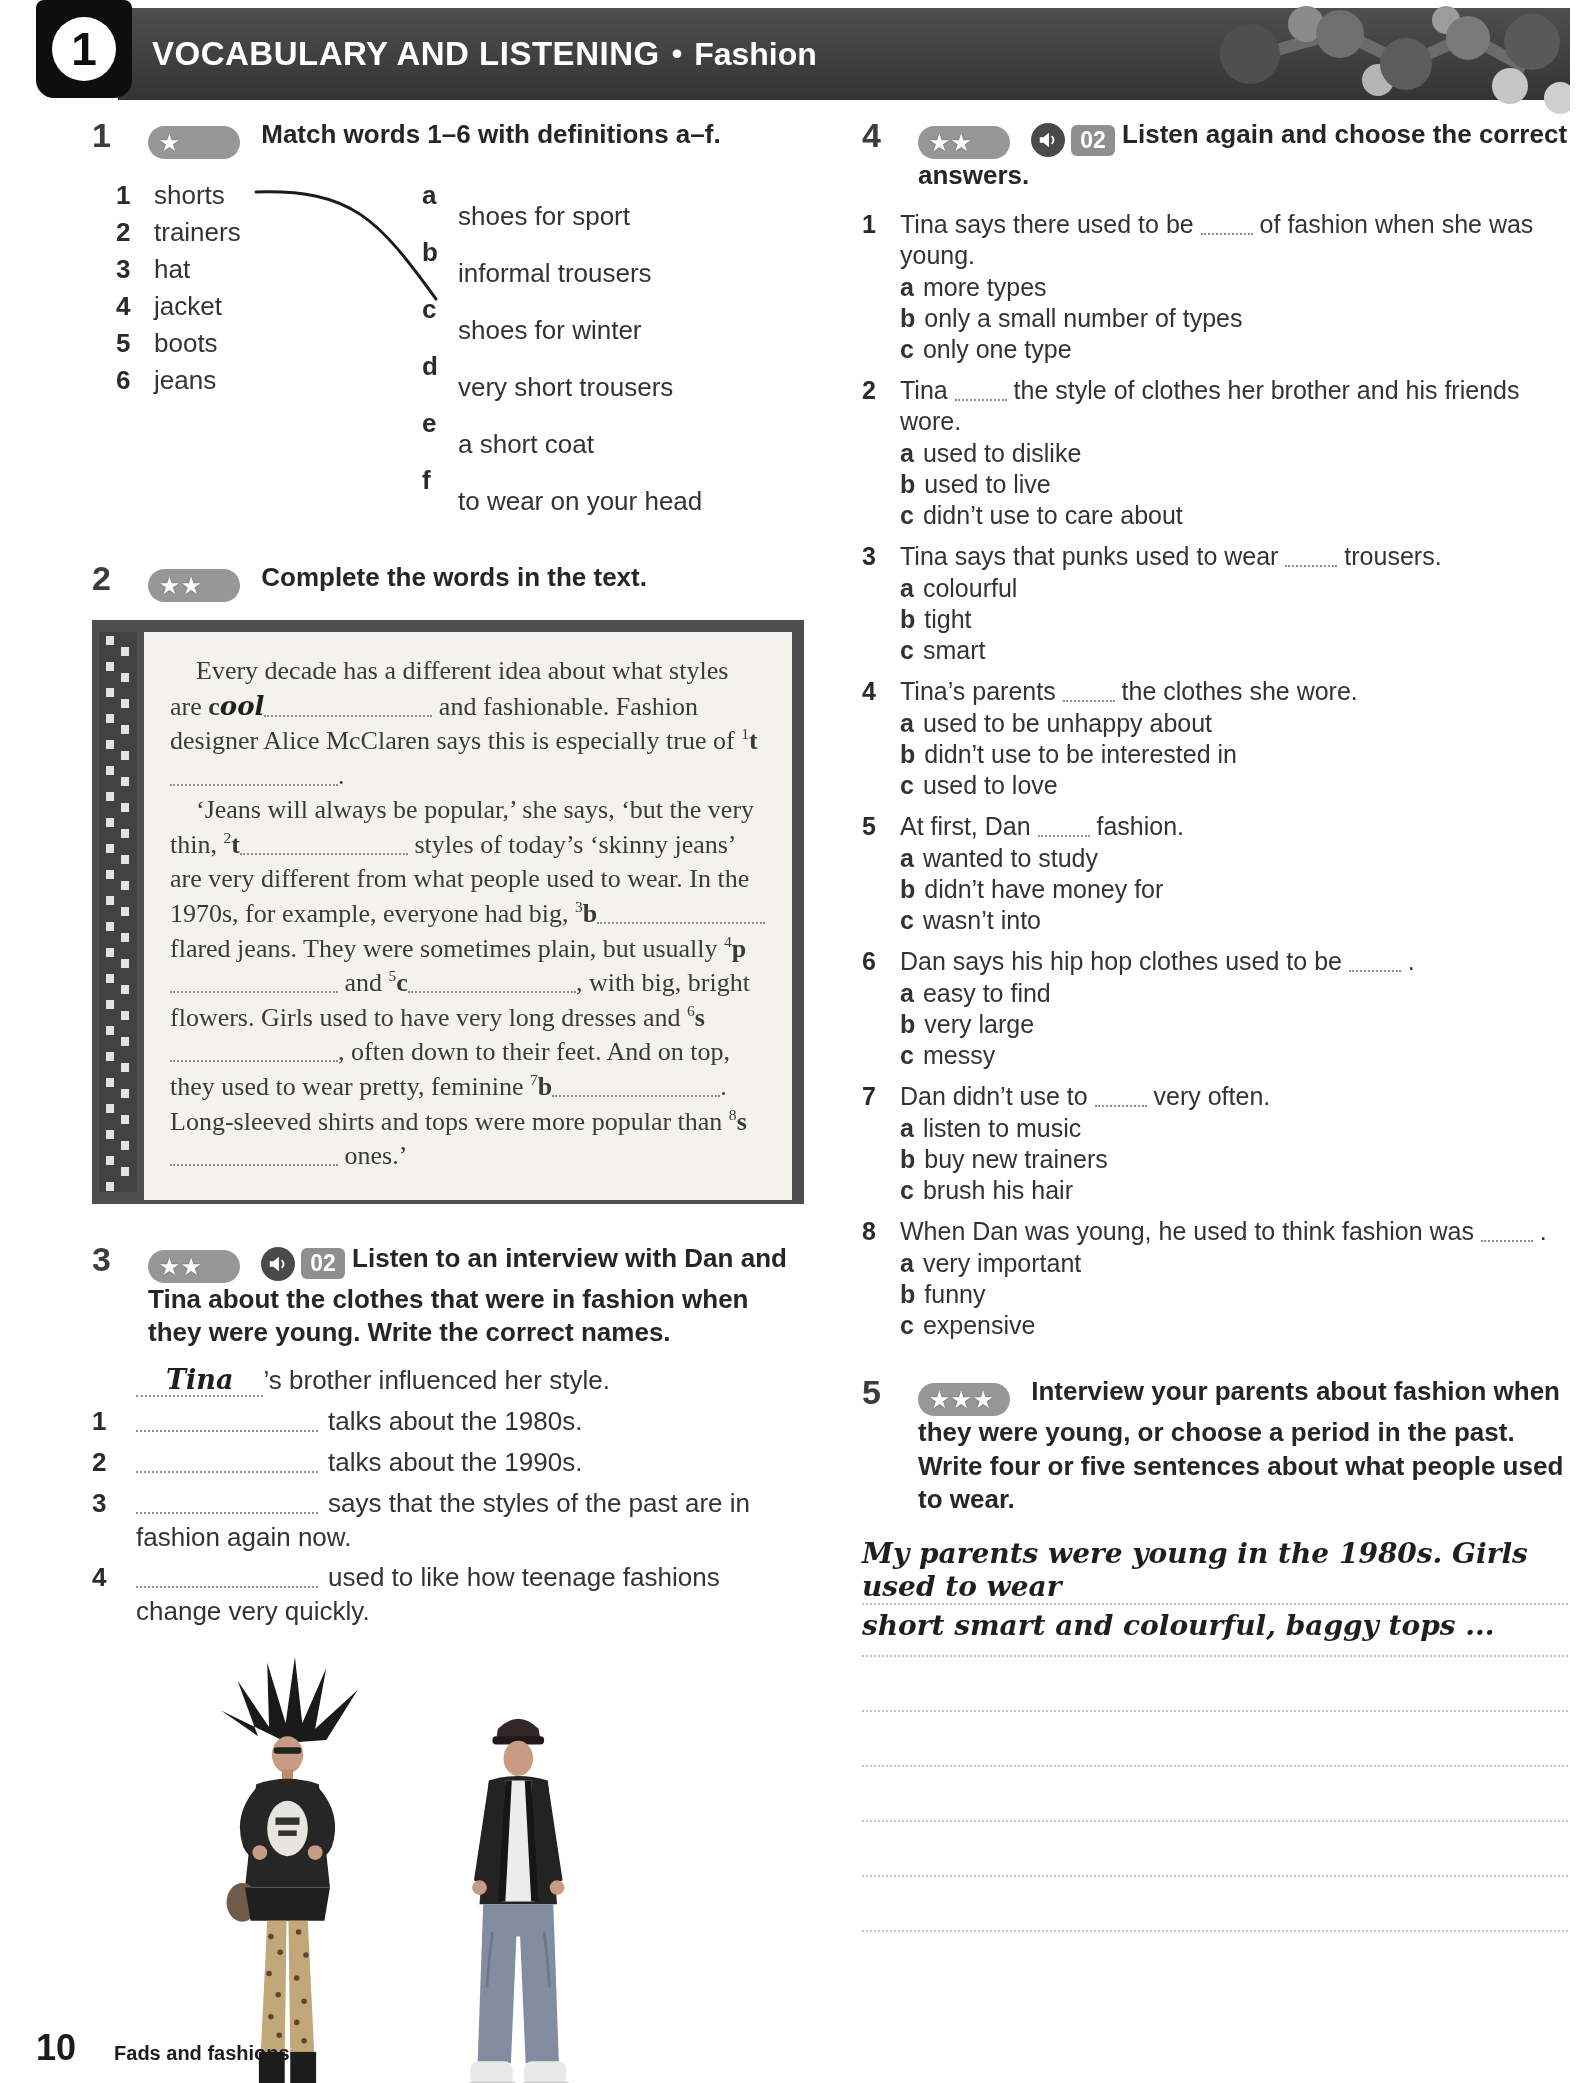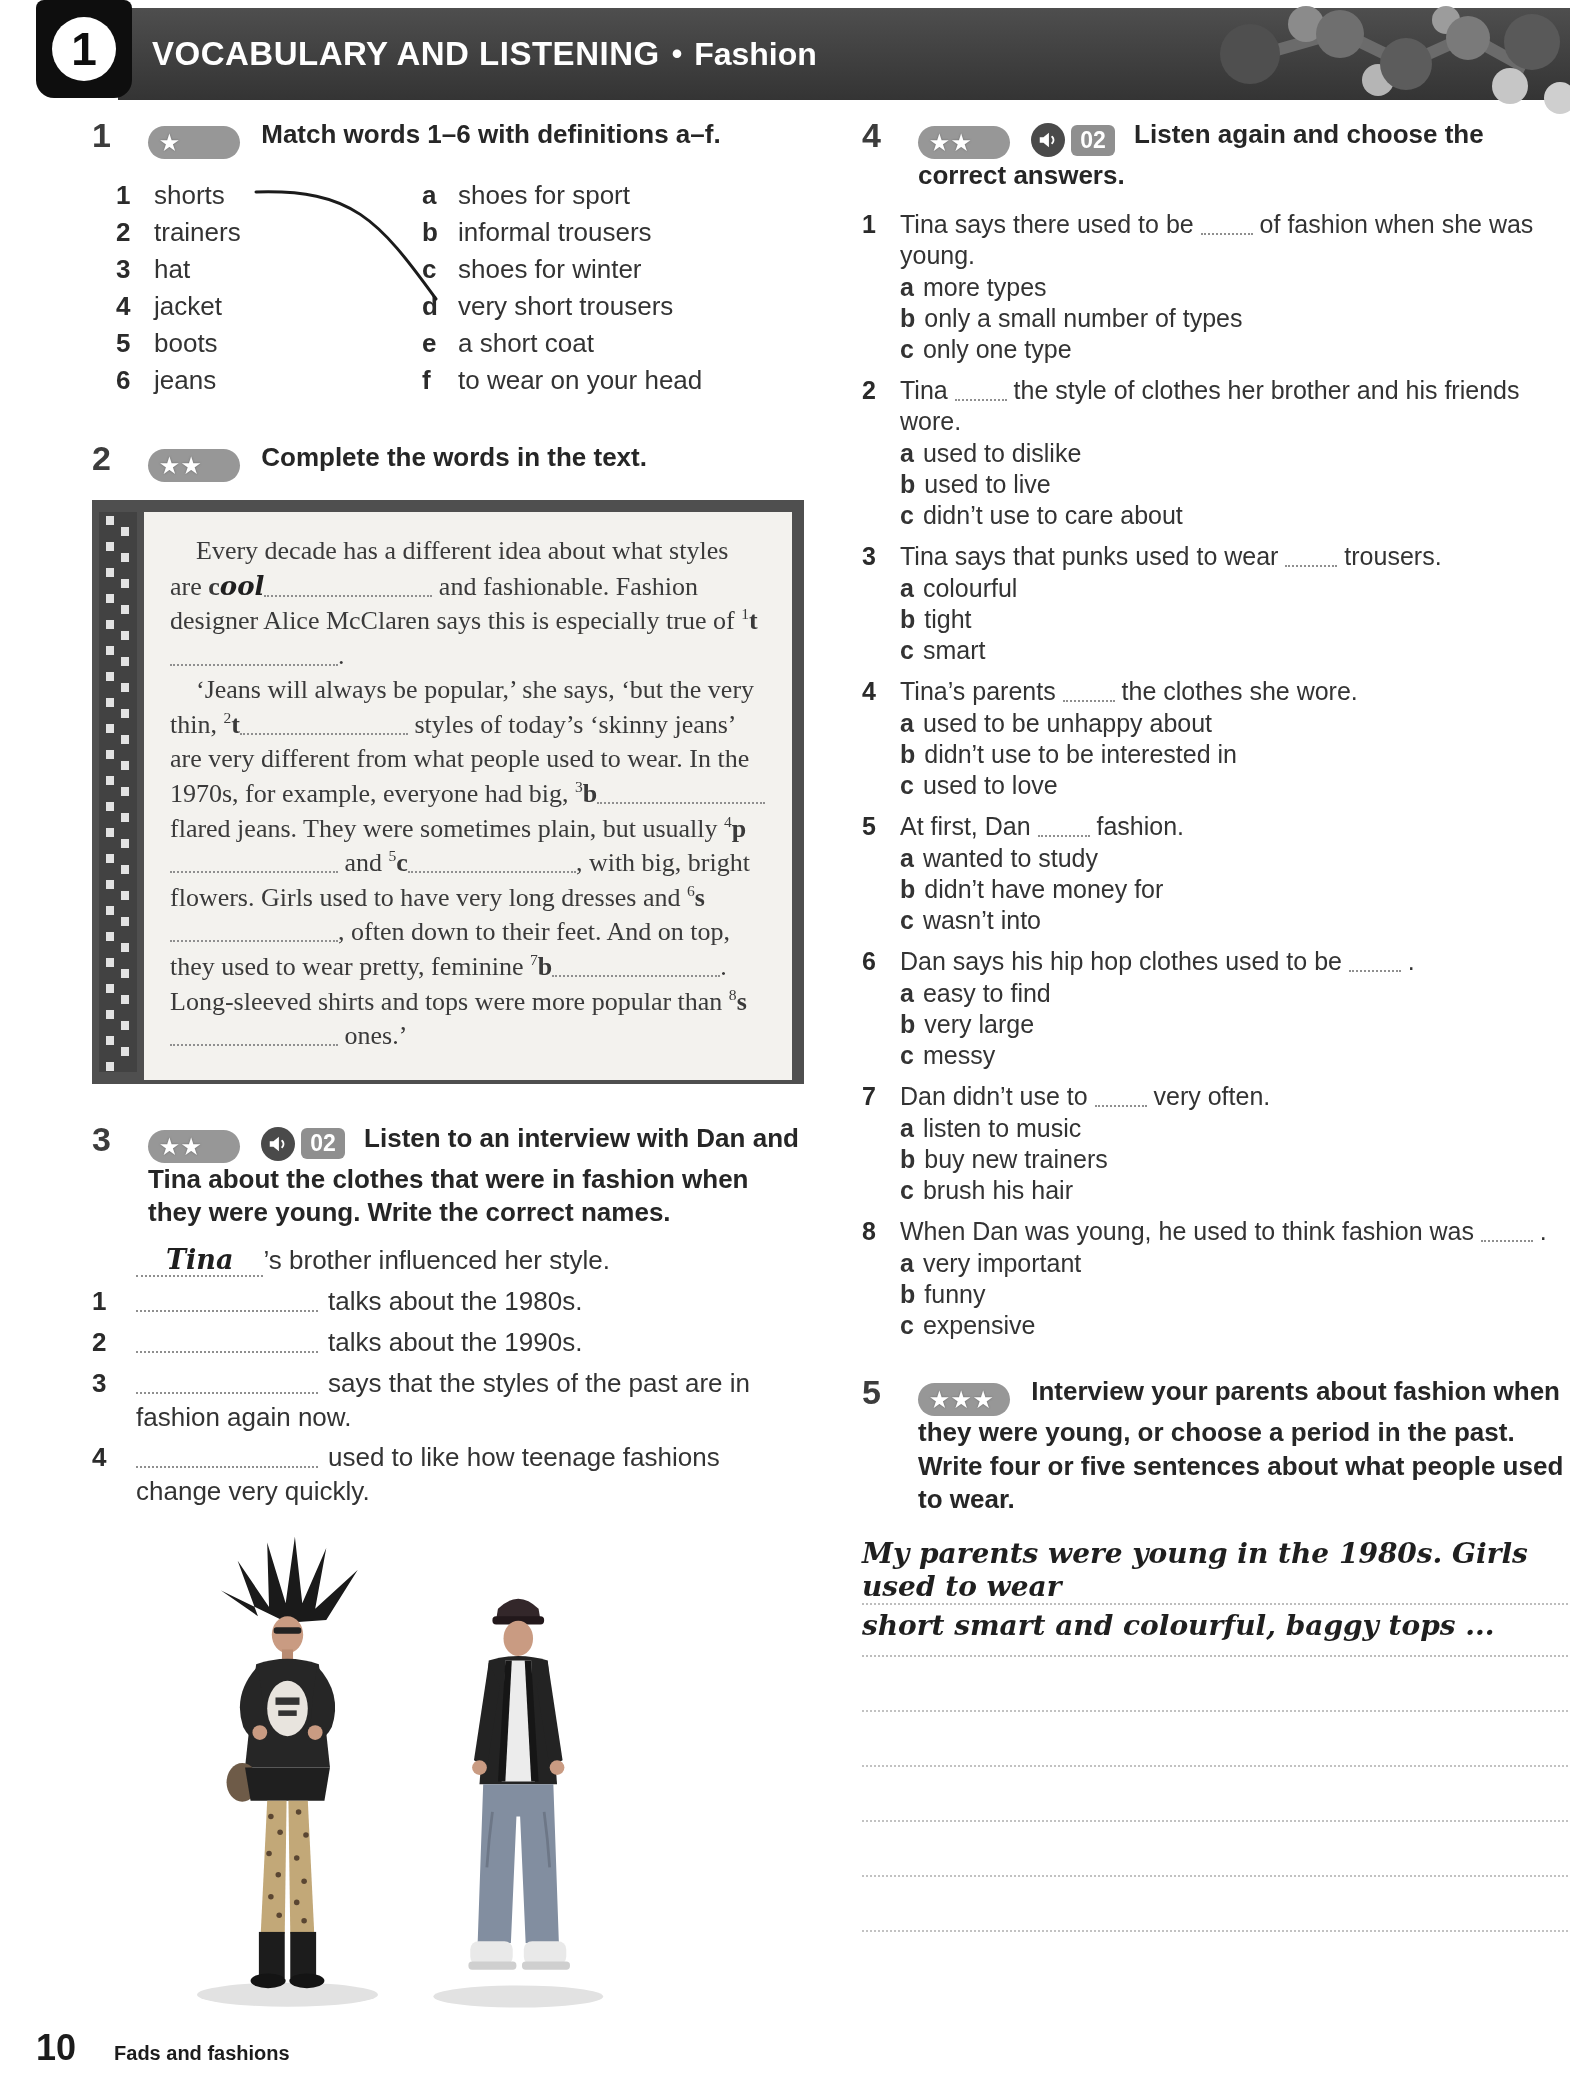--- a/index.html
+++ b/index.html
@@ -32,36 +32,36 @@
 
   
   .ex-head{ position:relative; padding-left:56px; font-size:26px; font-weight:bold;
     color:#262626; line-height:1.3; }
   .ex-num{ position:absolute; left:0; top:-5px; font-size:34px; font-weight:bold; color:#3c3c3c; }
   .badge{ display:inline-block; background:#979797; border-radius:17px; height:33px;
     min-width:92px; padding:0 12px; margin-right:14px; vertical-align:-7px;
     line-height:31px; text-align:left; }
   .badge .stars{ color:#fff; font-size:21px; letter-spacing:3px;
     text-shadow:0 0 2px #5d5d5d; }
-  .audio-chip{ display:inline-flex; align-items:center; gap:6px; margin-right:12px;
+  .audio-chip{ display:inline-flex; align-items:center; gap:6px; 
     vertical-align:-8px; }
   .audio-circle{ width:34px; height:34px; border-radius:50%; background:#4a4a4a;
     display:inline-flex; align-items:center; justify-content:center; }
   .audio-track{ display:inline-block; background:#8f8f8f; color:#fff; font-weight:bold;
     border-radius:6px; padding:2px 9px; font-size:23px; line-height:27px; }
 
   
   .ex1 .match-area{ position:relative; display:flex; margin:18px 0 0 24px; font-size:26px; }
   .match-words{ width:306px; }
   .match-row{ display:flex; min-height:37px; align-items:flex-start; line-height:37px; }
   .mnum{ width:38px; font-weight:bold; color:#2b2b2b; }
   .match-defs{ width:330px; }
   .def-row{ display:flex; min-height:37px; line-height:37px; }
   .dletter{ width:36px; font-weight:bold; color:#2b2b2b; }
-  .dtext{ width:252px; line-height:36px; }
+  .dtext{ width:252px; line-height:36px;margin-top:21px; }
   .connector{ position:absolute; left:0; top:0; width:620px; height:270px;
     pointer-events:none; }
 
   
   .ex2{ margin-top:42px; }
   .notebook{ position:relative; margin-top:18px; background:#4f4f4f;
     padding:12px 12px 4px 52px; }
   .spiral{ position:absolute; left:7px; top:12px; bottom:12px; width:38px;
     background-color:#424242;
     background-image:

